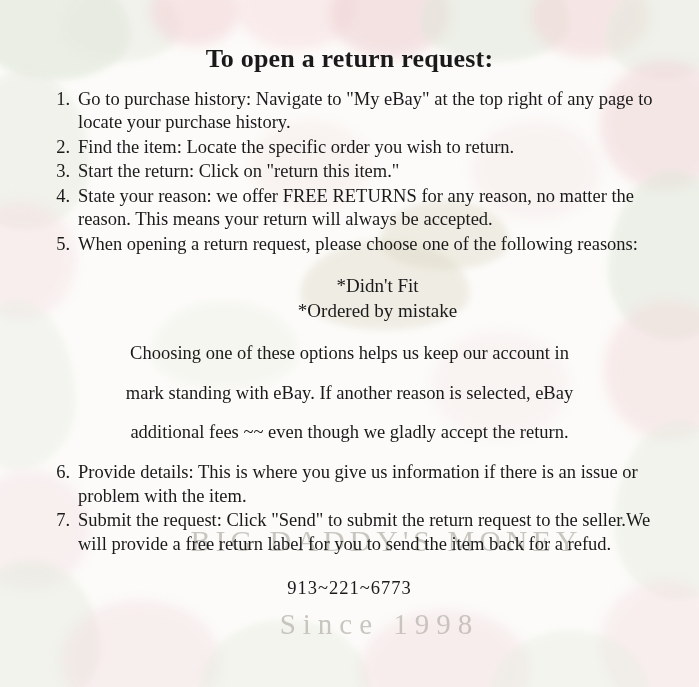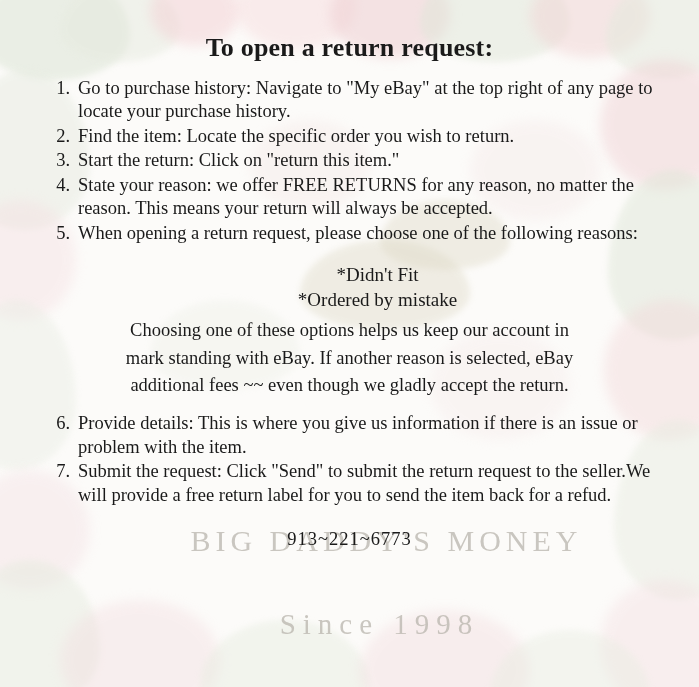--- a/index.html
+++ b/index.html
@@ -66,21 +66,21 @@
     padding-left: 30px;
   }
 
   
   .content {
     position: relative;
     z-index: 3;
     padding: 0 26px;
   }
   h1.title {
-    margin: 3px;
+    margin: 14px;
     padding-top: 30px;
     text-align: center;
     font-size: 26px;
     font-weight: 700;
     letter-spacing: 0.2px;
   }
 
   ol.steps {
     list-style: none;
     margin: 14px 0 0 0;
@@ -114,21 +114,21 @@
     line-height: 1.3;
     padding-left: 12px;
   }
 
   .note {
     margin: 4px 0 6px 0;
     font-size: 18.5px;
     line-height: 1.29;
     text-align: center;
   }
-  .note p { margin: 4px; }
+  .note p { margin: 16px; }
 
   .closing {
     margin-top: 20px;
     text-align: center;
     font-size: 18.5px;
     line-height: 1.35;
   }
   .closing .phone {
     letter-spacing: 1px;
   }

